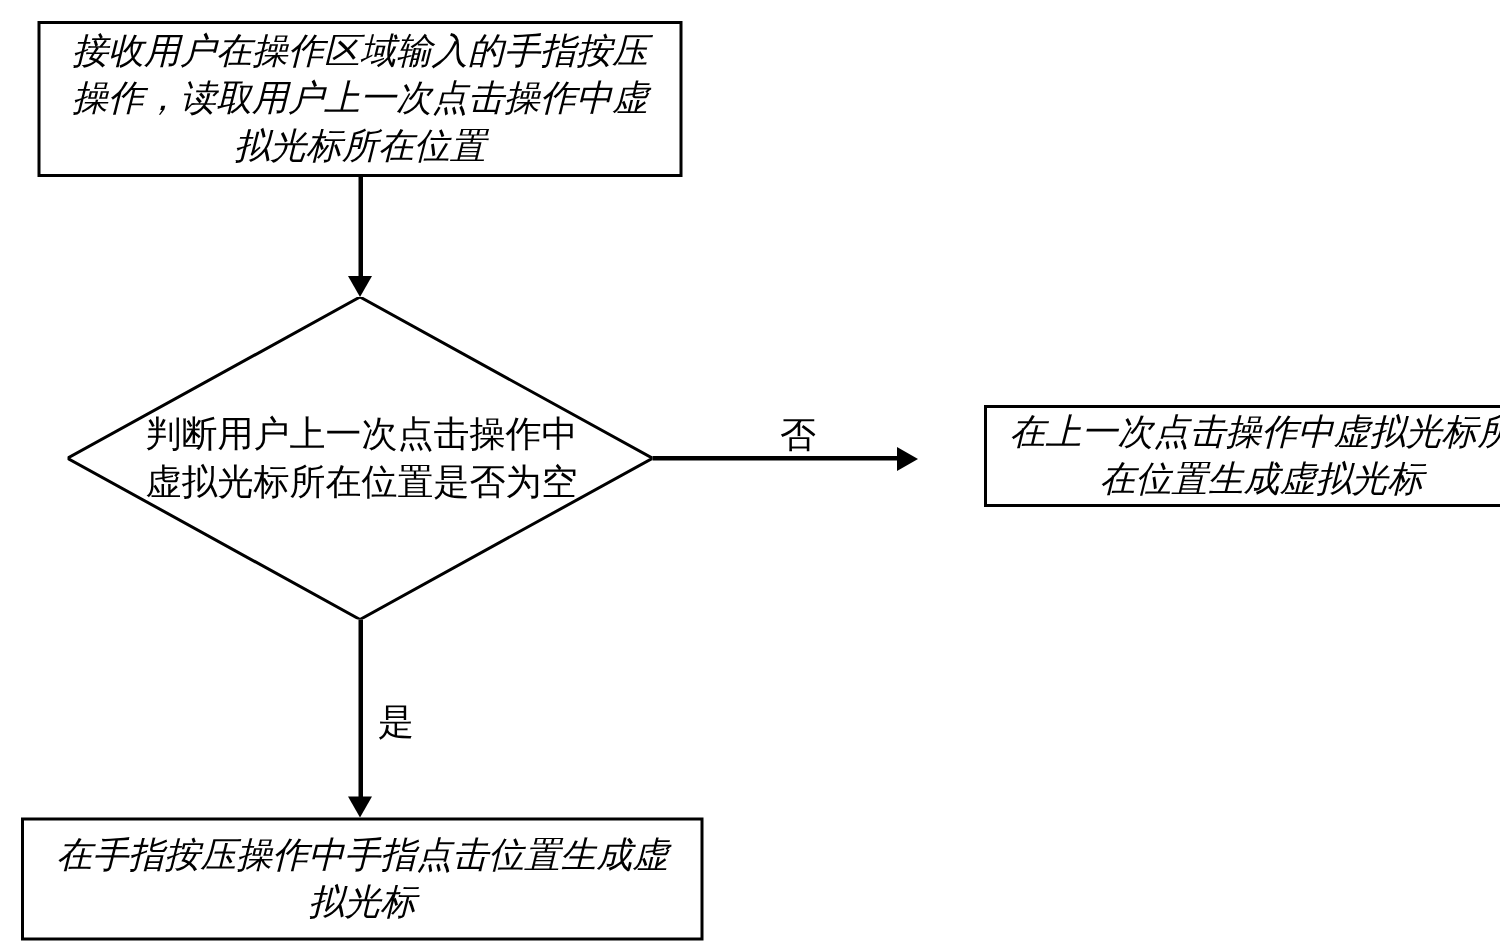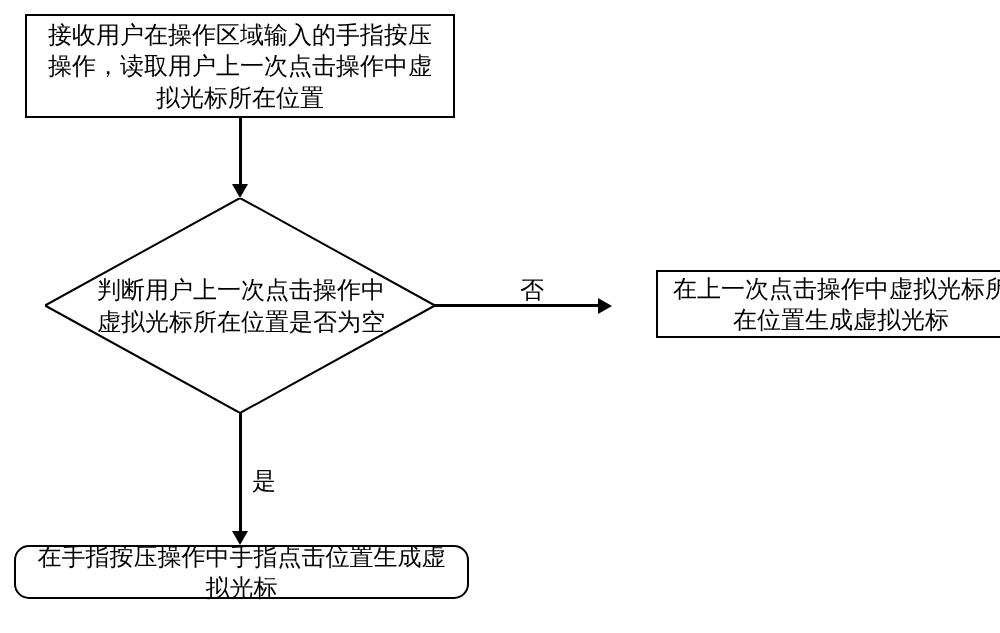--- a/index.html
+++ b/index.html
@@ -15,20 +15,21 @@
     .box {
       position: absolute;
       border: 2px solid #000;
       display: flex;
       align-items: center;
       justify-content: center;
       text-align: center;
       padding: 8px 12px;
       line-height: 1.3;
       background: #fff;
+      font-style: italic;
     }
     .diamond {
       position: absolute;
     }
     .diamond svg {
       position: absolute;
       top: 0; left: 0;
     }
     .diamond-text {
       position: absolute;
@@ -92,15 +93,15 @@
 <div class="box" style="left:612px; top:270px; width:370px; height:68px;margin-left:44px;">
   <span>在上一次点击操作中虚拟光标所在位置生成虚拟光标</span>
 </div>
 
 <div class="arrow-line" style="left:239px; top:413px; width:3px; height:120px;"></div>
 <div class="arrow-head arrow-down" style="left:232px; top:531px;"></div>
 <div class="label" style="left:252px; top:465px;">
   <span>是</span>
 </div>
 
-<div class="box" style="left:14px; top:545px; width:455px; height:54px;border-radius:15px;">
+<div class="box" style="left:14px; top:545px; width:455px; height:82px;">
   <span>在手指按压操作中手指点击位置生成虚拟光标</span>
 </div>
 
 </body></html>

